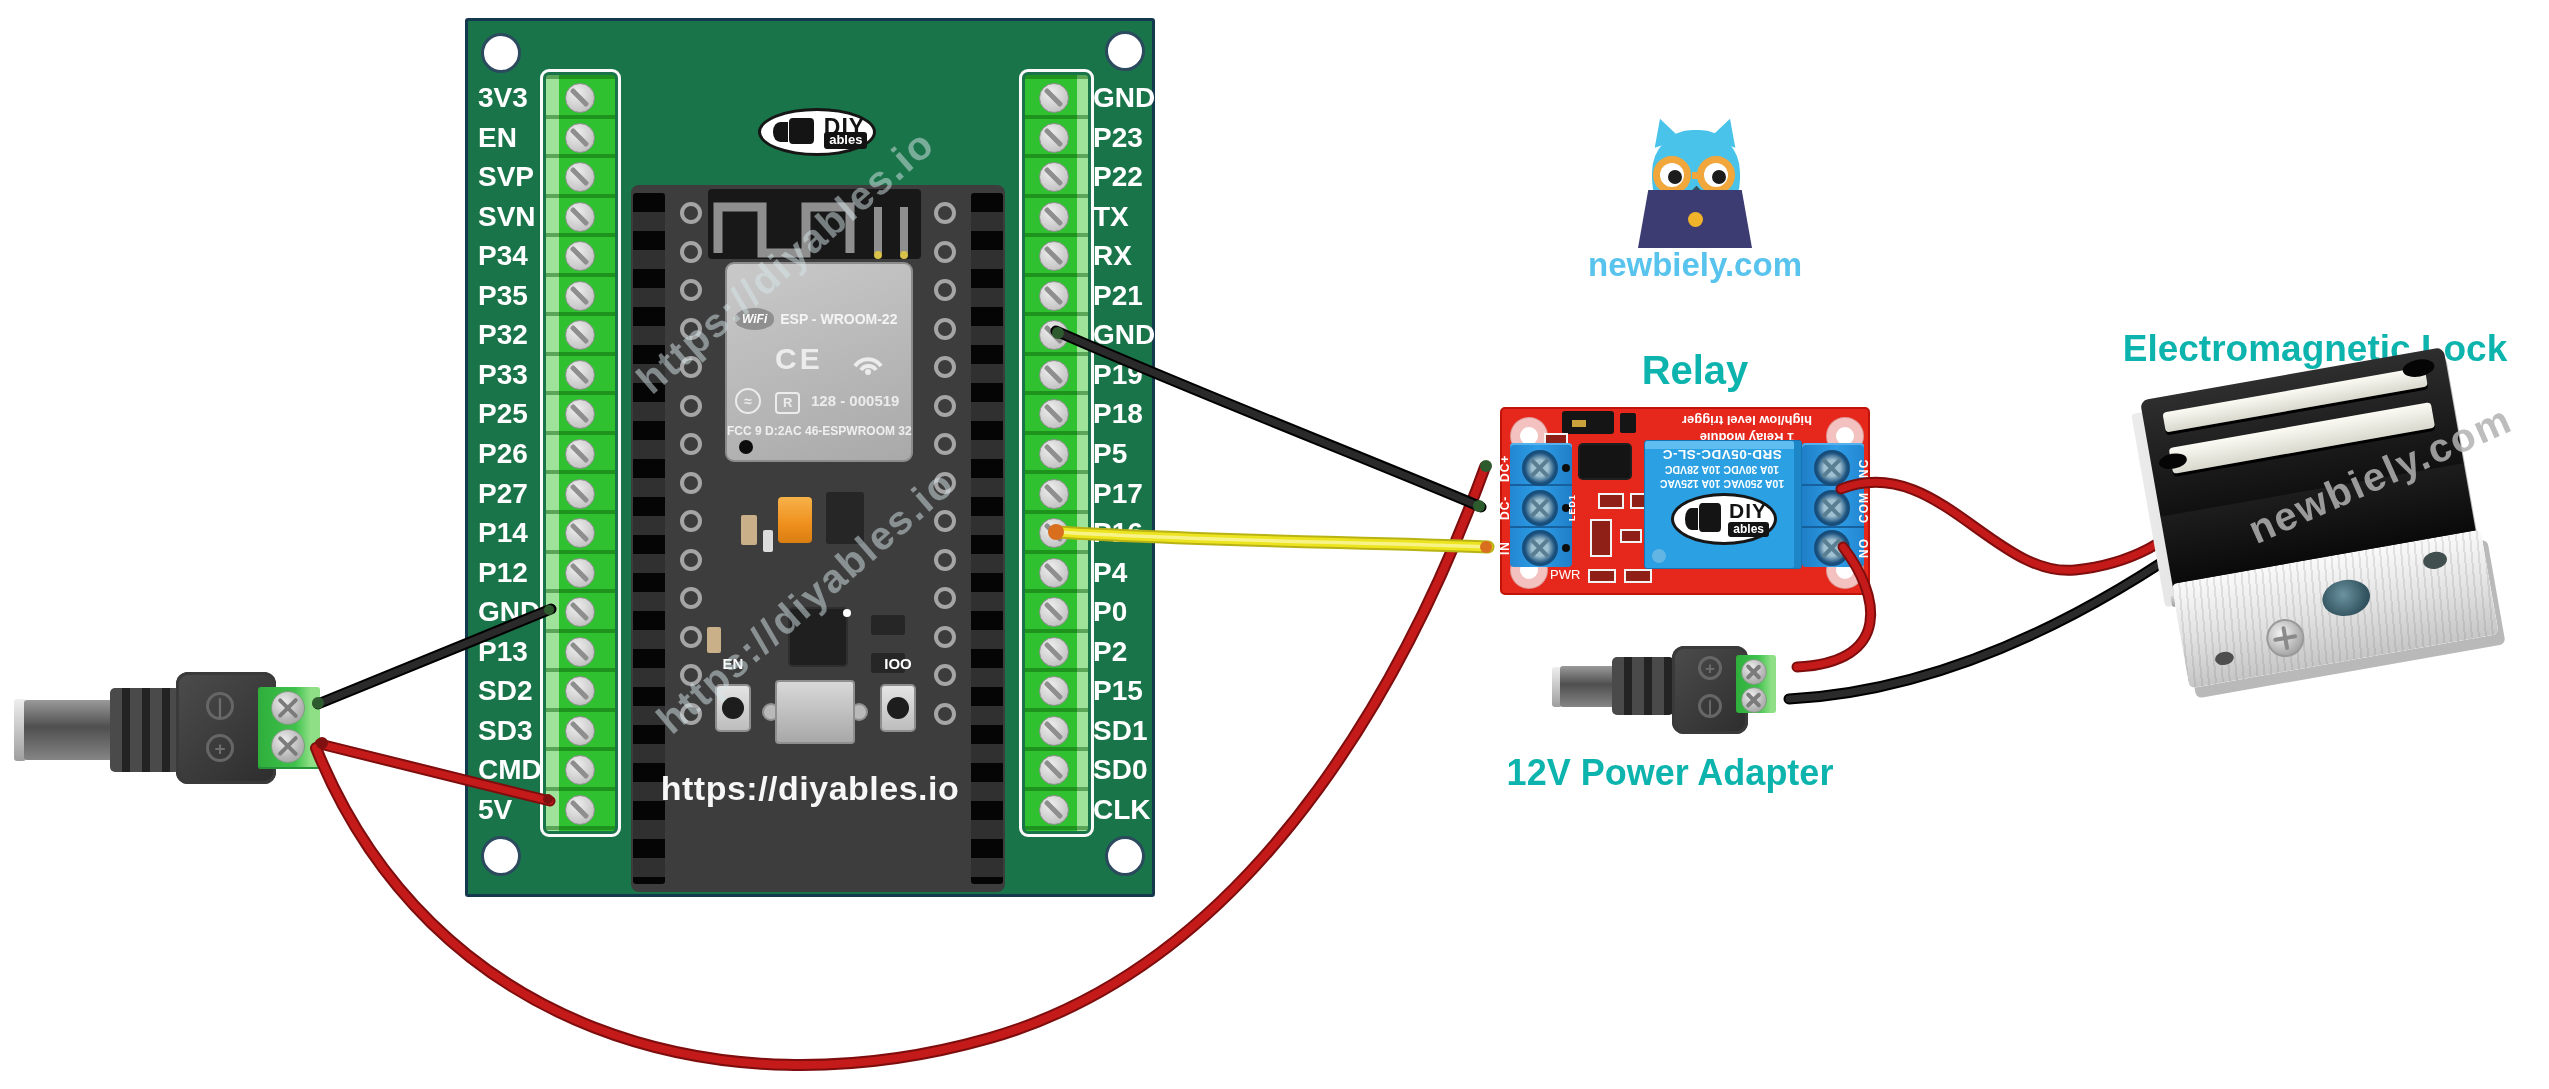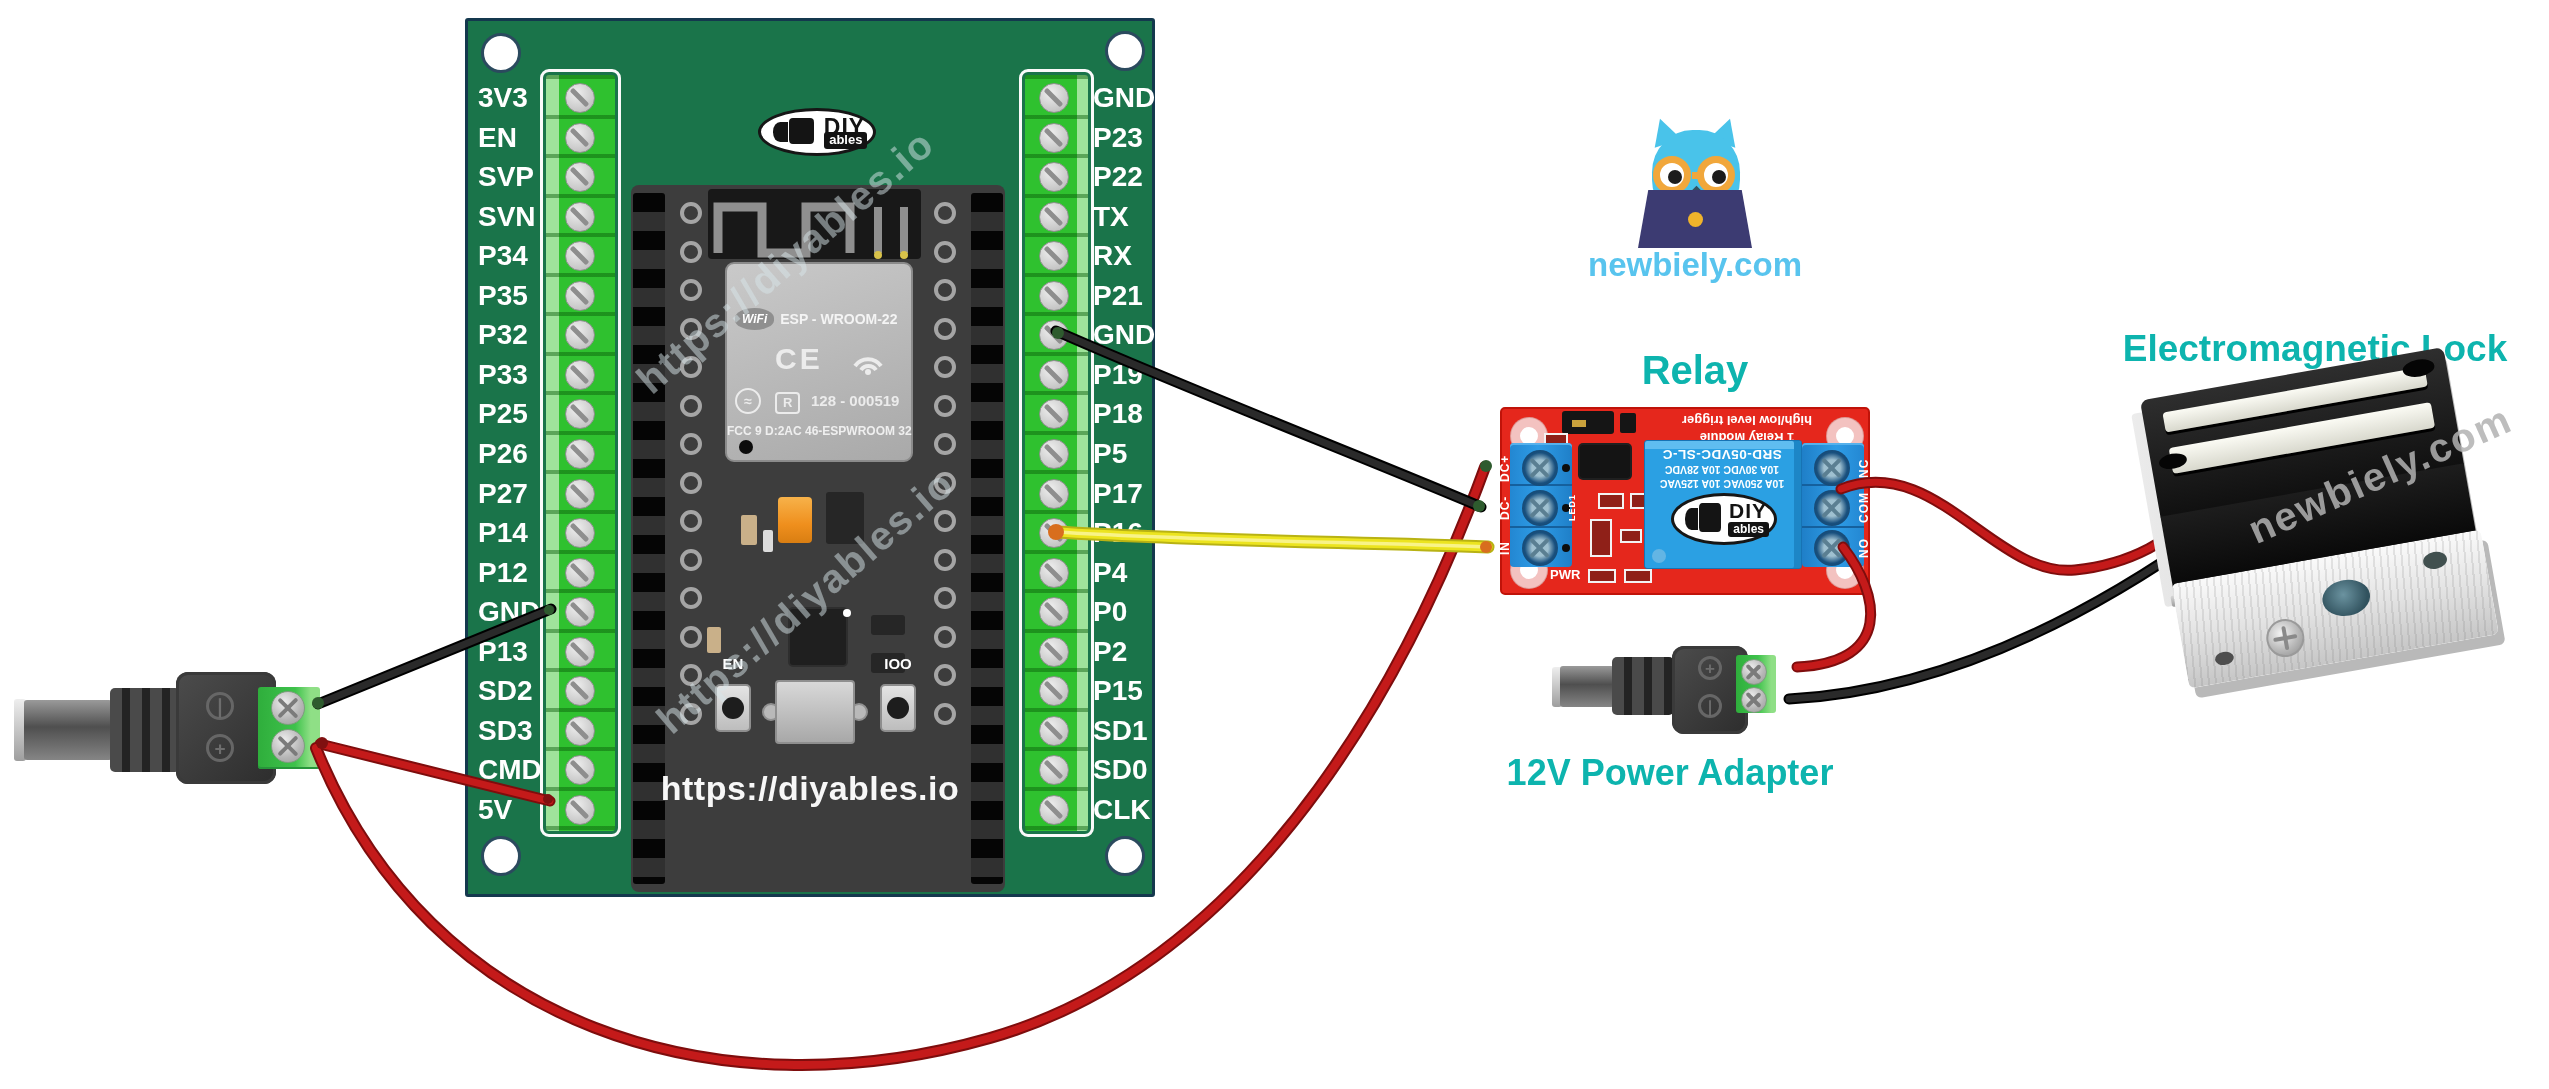--- a/index.html
+++ b/index.html
@@ -109,21 +109,21 @@
   .tdot{position:absolute;width:8px;height:8px;border-radius:50%;background:#0d0d0d;}
   .vlabel{position:absolute;writing-mode:vertical-rl;transform:rotate(180deg);color:#fff;font-weight:bold;
     font-size:12px;letter-spacing:1px;height:40px;text-align:center;line-height:1;}
   .relay-header{position:absolute;left:138px;top:2px;width:214px;transform:rotate(180deg);color:#fff;
     font-size:13px;font-weight:bold;text-align:center;line-height:1.3;}
   .jumper{position:absolute;left:60px;top:2px;width:52px;height:23px;background:#151515;border-radius:3px;}
   .jumper::after{content:'';position:absolute;left:10px;top:9px;width:14px;height:7px;background:#caa23c;}
   .jpin{position:absolute;left:118px;top:4px;width:16px;height:20px;background:#151515;border-radius:2px;}
   .opto{position:absolute;left:78px;top:36px;width:50px;height:33px;background:#141414;border-radius:3px;box-shadow:0 0 0 2px #1f1f1f;}
   .smdbox{position:absolute;border:2px solid #f3f3f3;background:#8f2018;}
-  .rtext{position:absolute;color:#fff;font-weight:bold;}
+  .rtext{position:absolute;color:#fff;font-weight:normal;}
   .cube{position:absolute;left:142px;top:31px;width:158px;height:129px;border:1px solid #1773b4;border-radius:3px;
     background:linear-gradient(180deg,#5fbdf0 0 8px,#2ba0e3 8px);box-shadow:inset -7px 0 0 #1d86c6;}
   .cube-text{position:absolute;left:4px;top:4px;width:146px;transform:rotate(180deg);color:#fff;text-align:center;line-height:1.3;}
   .cube-text .l1{font-size:10.5px;font-weight:bold;}
   .cube-text .l3{font-size:13.5px;font-weight:bold;letter-spacing:.5px;}
   .cube-logo{left:26px;top:52px;width:106px;height:52px;}
   .cube-logo .dtxt{font-size:21px;} .cube-logo .abox{font-size:12px;}
   .cube-dot{position:absolute;left:7px;top:108px;width:14px;height:14px;border-radius:50%;background:#63b5e4;}
 
   

